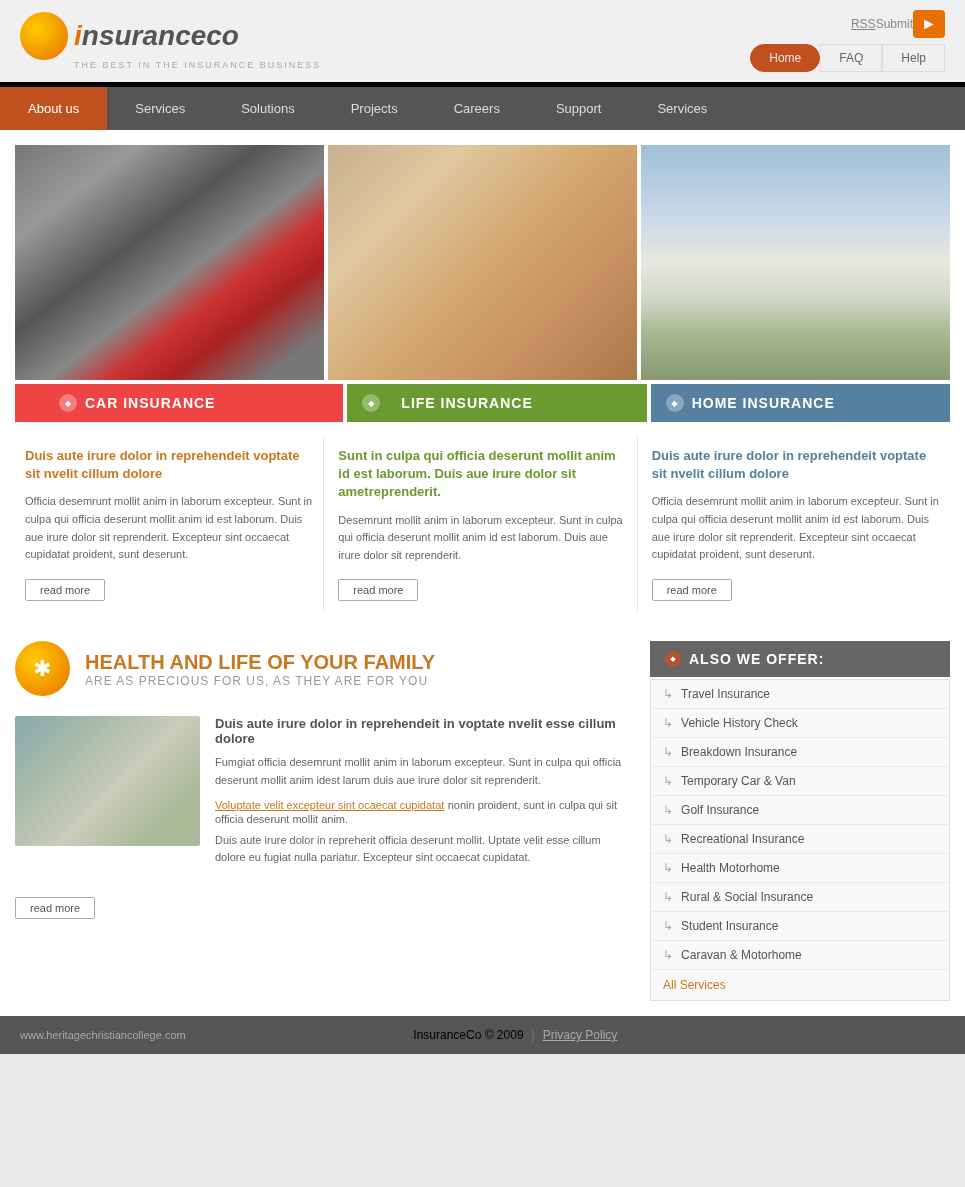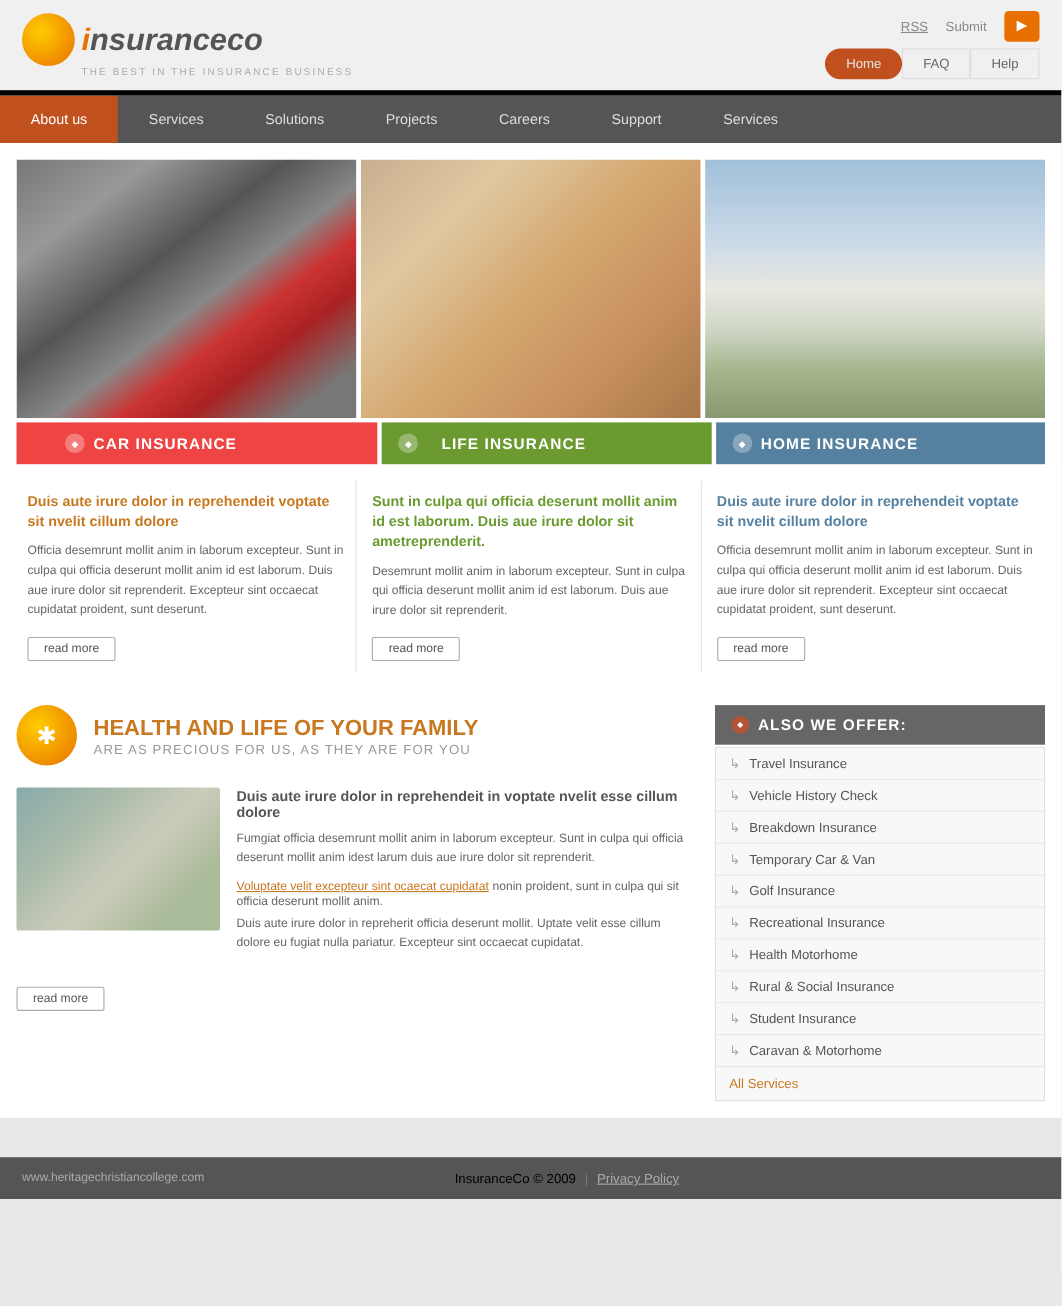--- a/index.html
+++ b/index.html
@@ -79,42 +79,42 @@
     #also-offer-title { color: white; font-size: 14px; font-weight: bold; letter-spacing: 1px; text-transform: uppercase; }
 
     #offer-list { background: #f8f8f8; border: 1px solid #e0e0e0; }
     .offer-item { display: flex; align-items: center; gap: 8px; padding: 7px 12px; border-bottom: 1px solid #e8e8e8; cursor: pointer; }
     .offer-icon { color: #aaa; font-size: 12px; }
     .offer-label { color: #555; font-size: 12px; }
     #all-services { padding: 8px 12px; }
     #all-services a { color: #c87820; font-size: 12px; text-decoration: none; }
 
     
-    #footer { background: #555; padding: 12px 20px; display: flex; align-items: center; justify-content: space-between; margin-top: 36px; }
+    #footer { background: #555; padding: 12px 20px; display: flex; align-items: center; justify-content: space-between; }
     #footer-left { color: #aaa; font-size: 11px; }
     .pipe { color: #777; margin: 0 8px; }
     .car-visual { width: 100%; height: 100%; background: linear-gradient(to bottom right, #777 0%, #999 20%, #555 40%, #888 55%, #cc3333 65%, #aa2222 75%, #777 90%); }
     .couple-visual { width: 100%; height: 100%; background: linear-gradient(135deg, #c8b090 0%, #e0c8a0 25%, #d4a870 50%, #c89060 75%, #a87848 100%); }
     .home-visual { width: 100%; height: 100%; background: linear-gradient(to bottom, #a0c0d8 0%, #c8d8e8 30%, #e8e8e0 50%, #d0d8c8 65%, #a8b890 80%, #889870 100%); }
   </style>
 </head>
 <body>
 
 <div id="header">
   <div id="logo-area">
     <div id="logo">
       <div id="logo-icon"></div>
       <div id="logo-text">
         <span style="color:#e87000; font-style:italic; font-weight:bold; font-size:28px;">i</span><span style="color:#555; font-style:italic; font-weight:bold; font-size:28px;">nsuranceco</span>
       </div>
     </div>
     <div id="logo-tagline" style="font-size:9px; color:#aaa; letter-spacing:2px; padding-left:54px;">THE BEST IN THE INSURANCE BUSINESS</div>
   </div>
   <div id="header-right">
-    <div id="rss-area" style="display:flex; align-items:center; gap:16px;">
+    <div id="rss-area" style="display:flex; align-items:center; gap:0;">
       <span style="color:#888; text-decoration:underline; cursor:pointer; font-size:12px;">RSS</span>
       <span style="color:#888; font-size:12px; cursor:pointer;">Submit</span>
       <div id="rss-icon" style="width:32px; height:28px; background:#e87000; border-radius:4px; display:flex; align-items:center; justify-content:center; color:white; font-size:16px;">►</div>
     </div>
     <div id="top-nav" style="display:flex;">
       <div class="top-nav-item active">Home</div>
       <div class="top-nav-item">FAQ</div>
       <div class="top-nav-item">Help</div>
     </div>
   </div>

